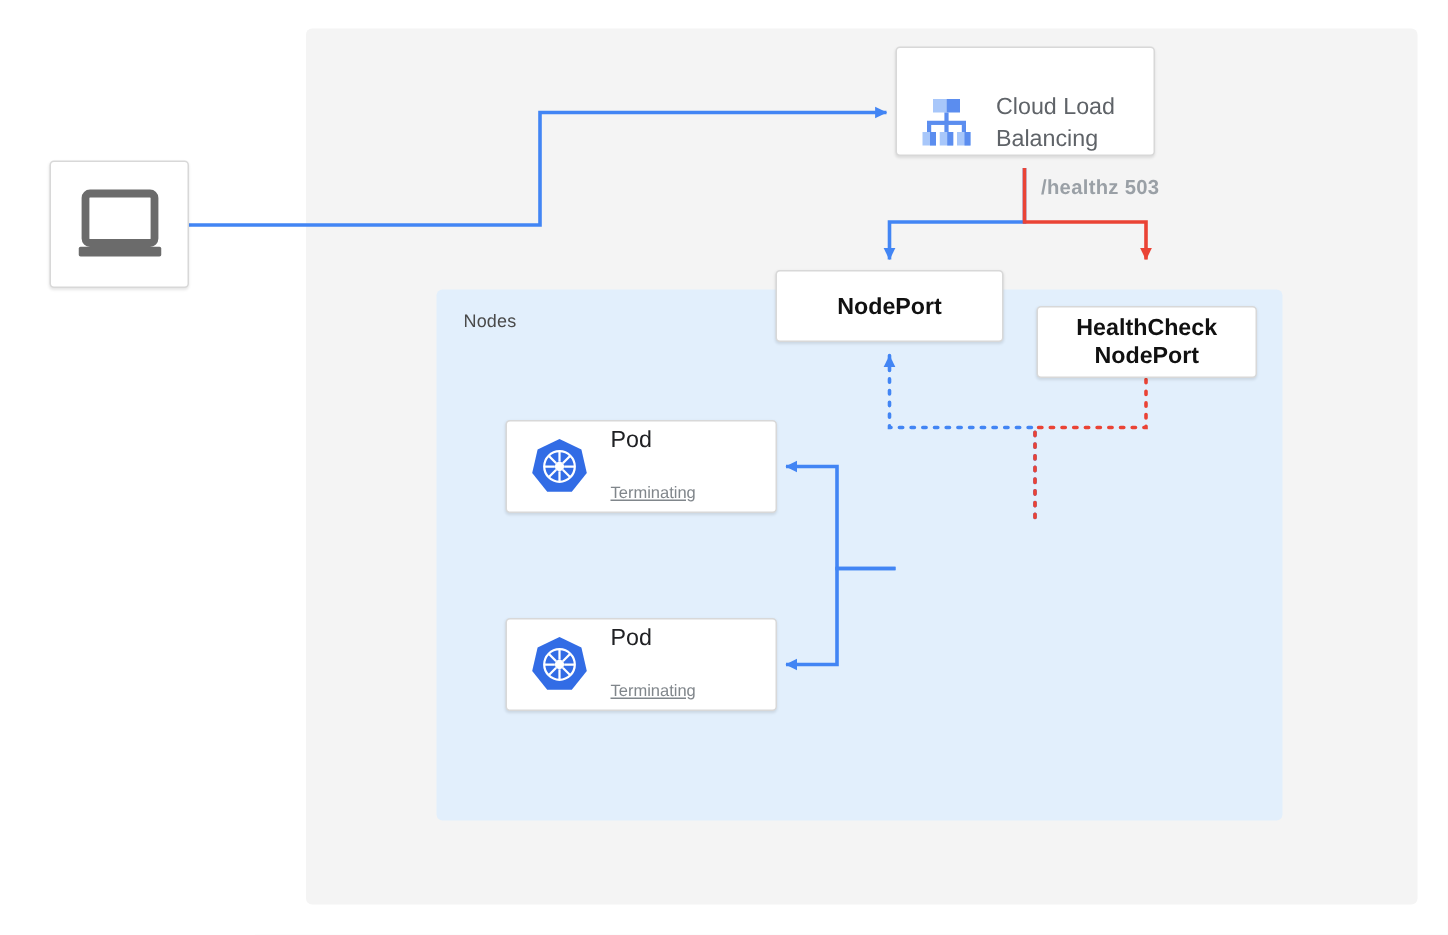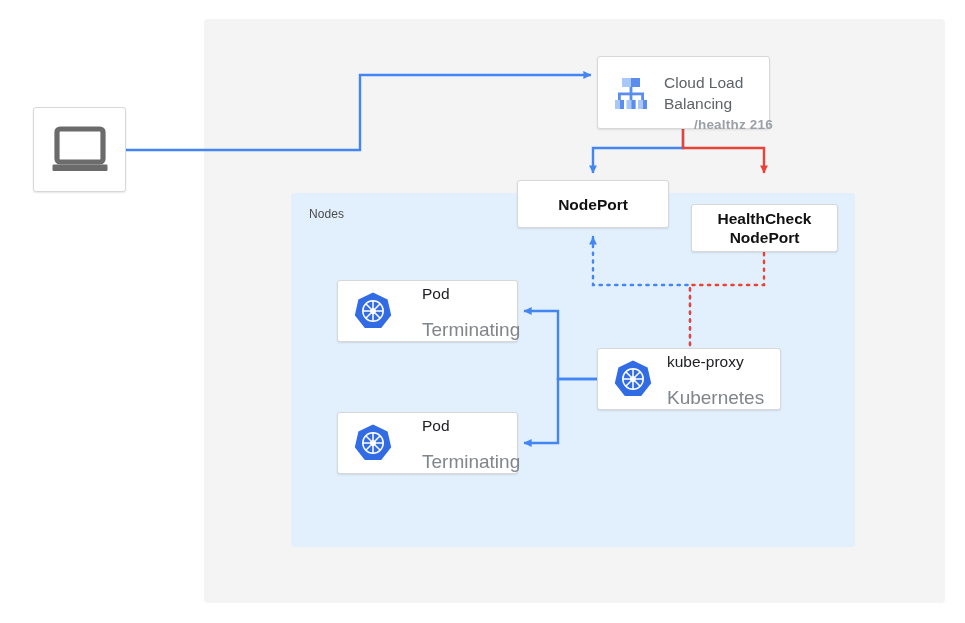--- a/index.html
+++ b/index.html
@@ -62,25 +62,25 @@
   }
   .client-icon {
     position: absolute;
     left: 50%;
     top: 50%;
     transform: translate(-50%, -50%);
   }
   
   .clb-box {
     left: 597px;
-    top: 56px;
+    top: 31px;
     width: 173px;
     height: 73px;
     display: flex;
-    align-items: center;
+    align-items: flex-end;
     padding-left: 11px;
   }
   .clb-icon {
     width: 44px;
     height: 44px;
     flex: 0 0 auto;
   }
   .clb-label {
     margin-left: 11px;
     font-size: 15.5px;
@@ -115,21 +115,20 @@
     line-height: 19px;
   }
   
   .pod-box {
     left: 337px;
     width: 181px;
     height: 62px;
     display: flex;
     align-items: center;
     padding-left: 15px;
-    gap: 15px;
   }
   .pod-box-1 { top: 280px; }
   .pod-box-2 { top: 412px; }
   .kube-box {
     left: 597px;
     top: 348px;
     width: 184px;
     height: 62px;
     display: flex;
     align-items: center;
@@ -142,24 +141,25 @@
   }
   .node-text {
     margin-left: 14px;
   }
   .node-title {
     font-size: 15.5px;
     color: #202124;
     line-height: 19px;
   }
   .node-sub {
-    font-size: 19px;
+    font-size: 11px;
     color: #80868b;
     line-height: 19px;
     margin-top: 17px;
+    text-decoration: underline;
   }
   .healthz-label {
     position: absolute;
     left: 694px;
     top: 117px;
     font-size: 13.5px;
     font-weight: bold;
     color: #9aa0a6;
     letter-spacing: 0.2px;
   }
@@ -254,21 +254,21 @@
       <rect x="11" y="29" width="4" height="9" fill="#5b8def"></rect>
       <rect x="22.5" y="29" width="4" height="9" fill="#5b8def"></rect>
       <rect x="34" y="29" width="4" height="9" fill="#5b8def"></rect>
     </svg>
     <div class="clb-label">
       <div>Cloud Load</div>
       <div>Balancing</div>
     </div>
   </div>
 
-  <div class="healthz-label">/healthz 216</div>
+  <div class="healthz-label">/healthz 503</div>
 
   <div class="box nodeport-box">
     <div class="port-label">NodePort</div>
   </div>
 
   <div class="box hc-nodeport-box">
     <div class="port-label">
       <div>HealthCheck</div>
       <div>NodePort</div>
     </div>
@@ -311,35 +311,14 @@
         <line x1="27.2" y1="12.8" x2="22.2" y2="17.8"></line>
         <line x1="17.8" y1="22.2" x2="12.8" y2="27.2"></line>
       </g>
     </svg>
     <div class="node-text">
       <div class="node-title">Pod</div>
       <div class="node-sub">Terminating</div>
     </div>
   </div>
 
-  <div class="box kube-box">
-    <svg class="k8s-icon" viewBox="0 0 40 40">
-      <path d="M20 1.6 L34.6 8.6 L38.2 24.3 L28.2 36.9 L11.8 36.9 L1.8 24.3 L5.4 8.6 Z" fill="#326ce5"></path>
-      <g stroke="#ffffff" stroke-width="1.5" fill="none">
-        <circle cx="20" cy="20" r="10.2"></circle>
-        <circle cx="20" cy="20" r="3.1" fill="#ffffff" stroke="none"></circle>
-        <line x1="20" y1="9.8" x2="20" y2="16.9"></line>
-        <line x1="20" y1="23.1" x2="20" y2="30.2"></line>
-        <line x1="9.8" y1="20" x2="16.9" y2="20"></line>
-        <line x1="23.1" y1="20" x2="30.2" y2="20"></line>
-        <line x1="12.8" y1="12.8" x2="17.8" y2="17.8"></line>
-        <line x1="22.2" y1="22.2" x2="27.2" y2="27.2"></line>
-        <line x1="27.2" y1="12.8" x2="22.2" y2="17.8"></line>
-        <line x1="17.8" y1="22.2" x2="12.8" y2="27.2"></line>
-      </g>
-    </svg>
-    <div class="node-text">
-      <div class="node-title">kube-proxy</div>
-      <div class="node-sub">Kubernetes</div>
-    </div>
-  </div>
 
 </div>
 
 </body></html>

